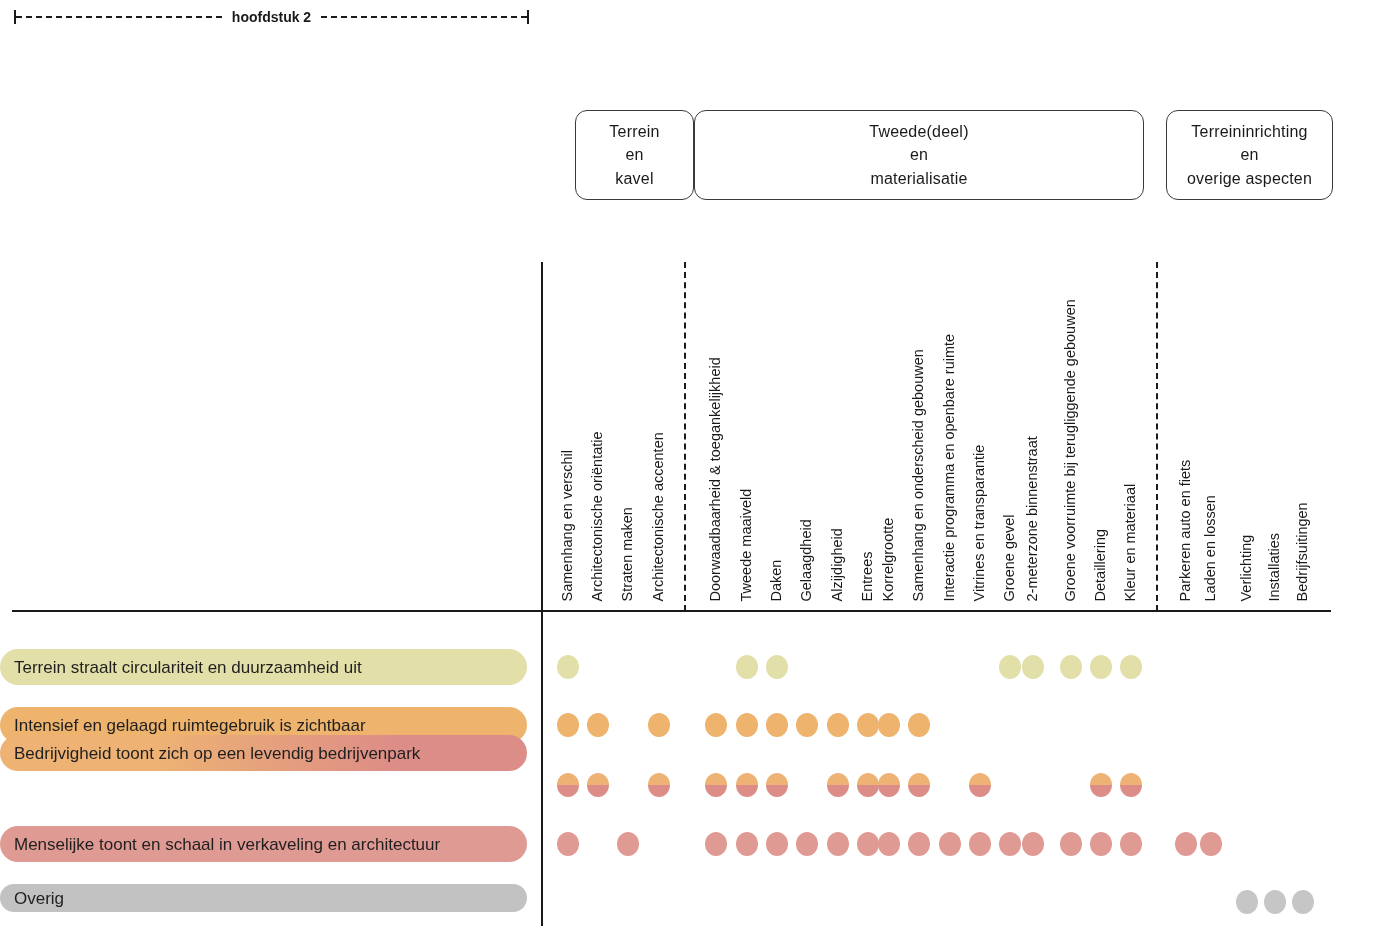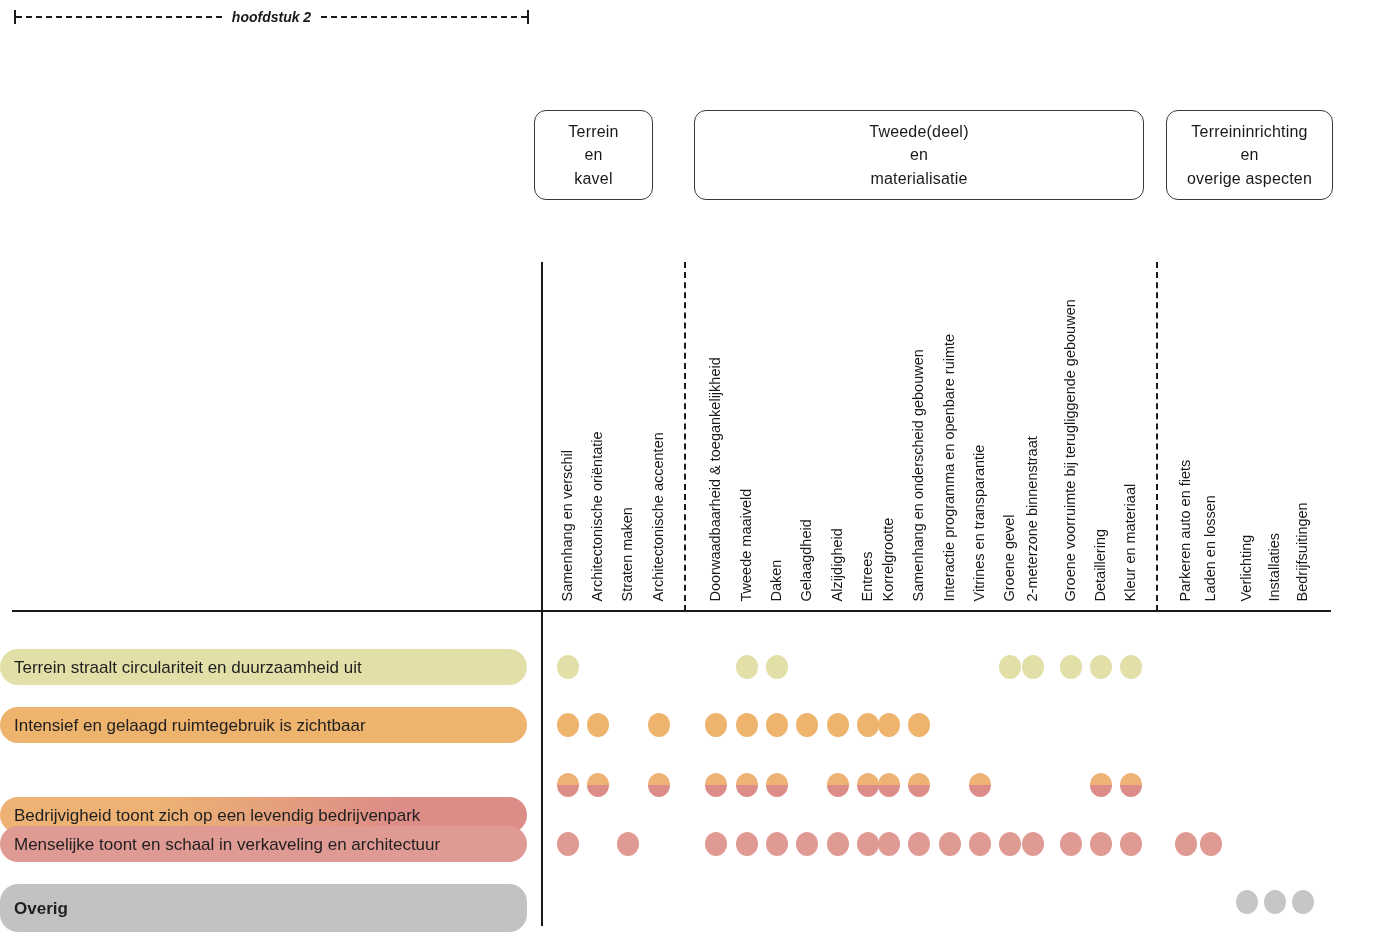--- a/index.html
+++ b/index.html
@@ -12,21 +12,21 @@
     position:relative;
   }
   .root{position:absolute;left:0;top:0;width:1378px;height:942px;}
 
   
   .ruler{position:absolute;height:22px;display:flex;align-items:center;}
   .ruler .cap{width:2px;height:14px;background:#1a1a1a;flex:0 0 auto;}
   .ruler .dash{flex:1 1 auto;height:0;border-top:2px dashed #1a1a1a;}
   .ruler .rlabel{
     font-size:14px;font-weight:bold;color:#1a1a1a;
-    padding:0 10px;white-space:nowrap;line-height:1;font-style:italic;
+    padding:0 10px;white-space:nowrap;line-height:1;
   }
 
   
   .rbox{
     position:absolute;
     border:1.4px solid #3a3a3a;
     border-radius:12px;
     background:#fff;
     display:flex;align-items:center;justify-content:center;
     text-align:center;
@@ -84,21 +84,21 @@
     <div class="cap"></div>
     <div class="dash"></div>
     <div class="rlabel">hoofdstuk 2</div>
     <div class="dash"></div>
     <div class="cap"></div>
   </div>
 
 
 
 
-  <div class="rbox small" style="left:534px;top:110px;width:119px;height:90px;">
+  <div class="rbox small" style="left:575px;top:110px;width:119px;height:90px;">
     <div class="t" style="white-space:pre-line;">Terrein
 en
 kavel</div>
   </div>
 
   <div class="rbox small" style="left:694px;top:110px;width:450px;height:90px;">
     <div class="t" style="white-space:pre-line;">Tweede(deel)
 en
 materialisatie</div>
   </div>
@@ -190,27 +190,27 @@
       </div>
     </div>
 
   <div id="rowpills">
       <div class="pill" style="left: 0px; top: 649px; width: 527px; height: 36px; background: rgb(226, 224, 168);">
         <div class="plabel">Terrein straalt circulariteit en duurzaamheid uit</div>
       </div>
       <div class="pill" style="left: 0px; top: 707px; width: 527px; height: 36px; background: rgb(238, 179, 109);">
         <div class="plabel">Intensief en gelaagd ruimtegebruik is zichtbaar</div>
       </div>
-      <div class="pill" style="left: 0px; top: 797px; width: 527px; height: 36px; background: linear-gradient(to right, rgb(237, 178, 116) 0%, rgb(237, 178, 116) 30%, rgb(221, 141, 135) 75%);">
+      <div class="pill" style="left: 0px; top: 735px; width: 527px; height: 36px; background: linear-gradient(to right, rgb(237, 178, 116) 0%, rgb(237, 178, 116) 30%, rgb(221, 141, 135) 75%);">
         <div class="plabel">Bedrijvigheid toont zich op een levendig bedrijvenpark</div>
       </div>
       <div class="pill" style="left: 0px; top: 826px; width: 527px; height: 36px; background: rgb(224, 154, 148);">
         <div class="plabel">Menselijke toont en schaal in verkaveling en architectuur</div>
       </div>
-      <div class="pill" style="left: 0px; top: 884px; width: 527px; height: 48px; background: rgb(194, 194, 194); font-weight: bold;">
+      <div class="pill" style="left: 0px; top: 884px; width: 527px; height: 28px; background: rgb(194, 194, 194);">
         <div class="plabel">Overig</div>
       </div>
     </div>
 
   <div id="dots">
       <div class="dot" style="left: 557px; top: 655px; background: rgb(226, 224, 168);"></div>
       <div class="dot" style="left: 736px; top: 655px; background: rgb(226, 224, 168);"></div>
       <div class="dot" style="left: 766px; top: 655px; background: rgb(226, 224, 168);"></div>
       <div class="dot" style="left: 999px; top: 655px; background: rgb(226, 224, 168);"></div>
       <div class="dot" style="left: 1022px; top: 655px; background: rgb(226, 224, 168);"></div>

